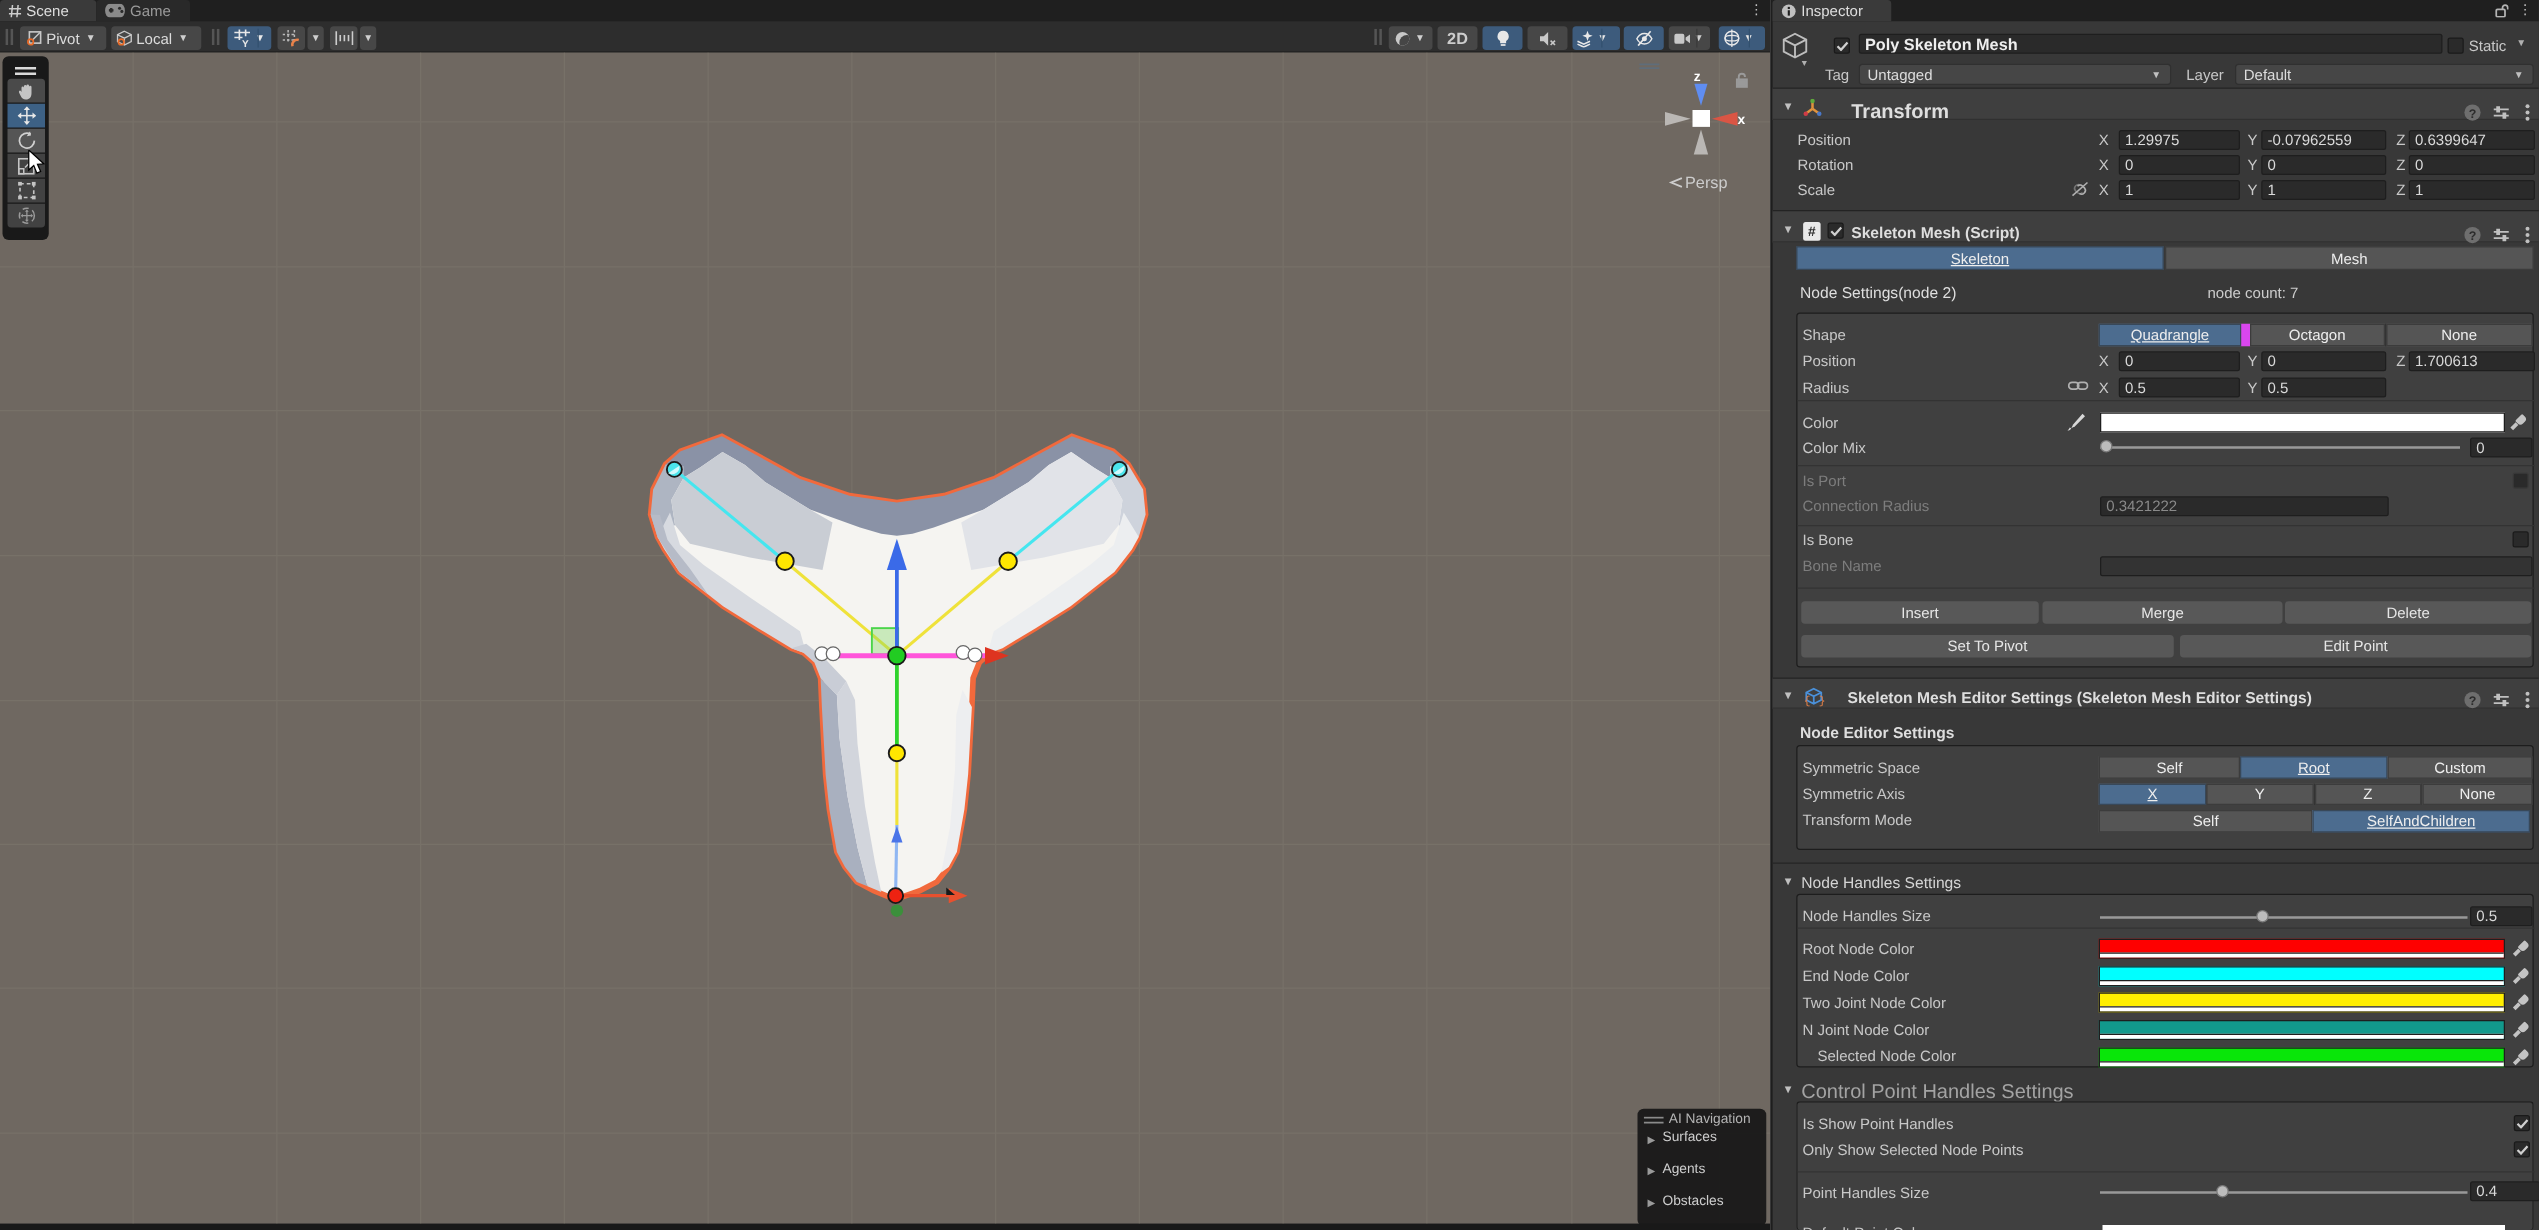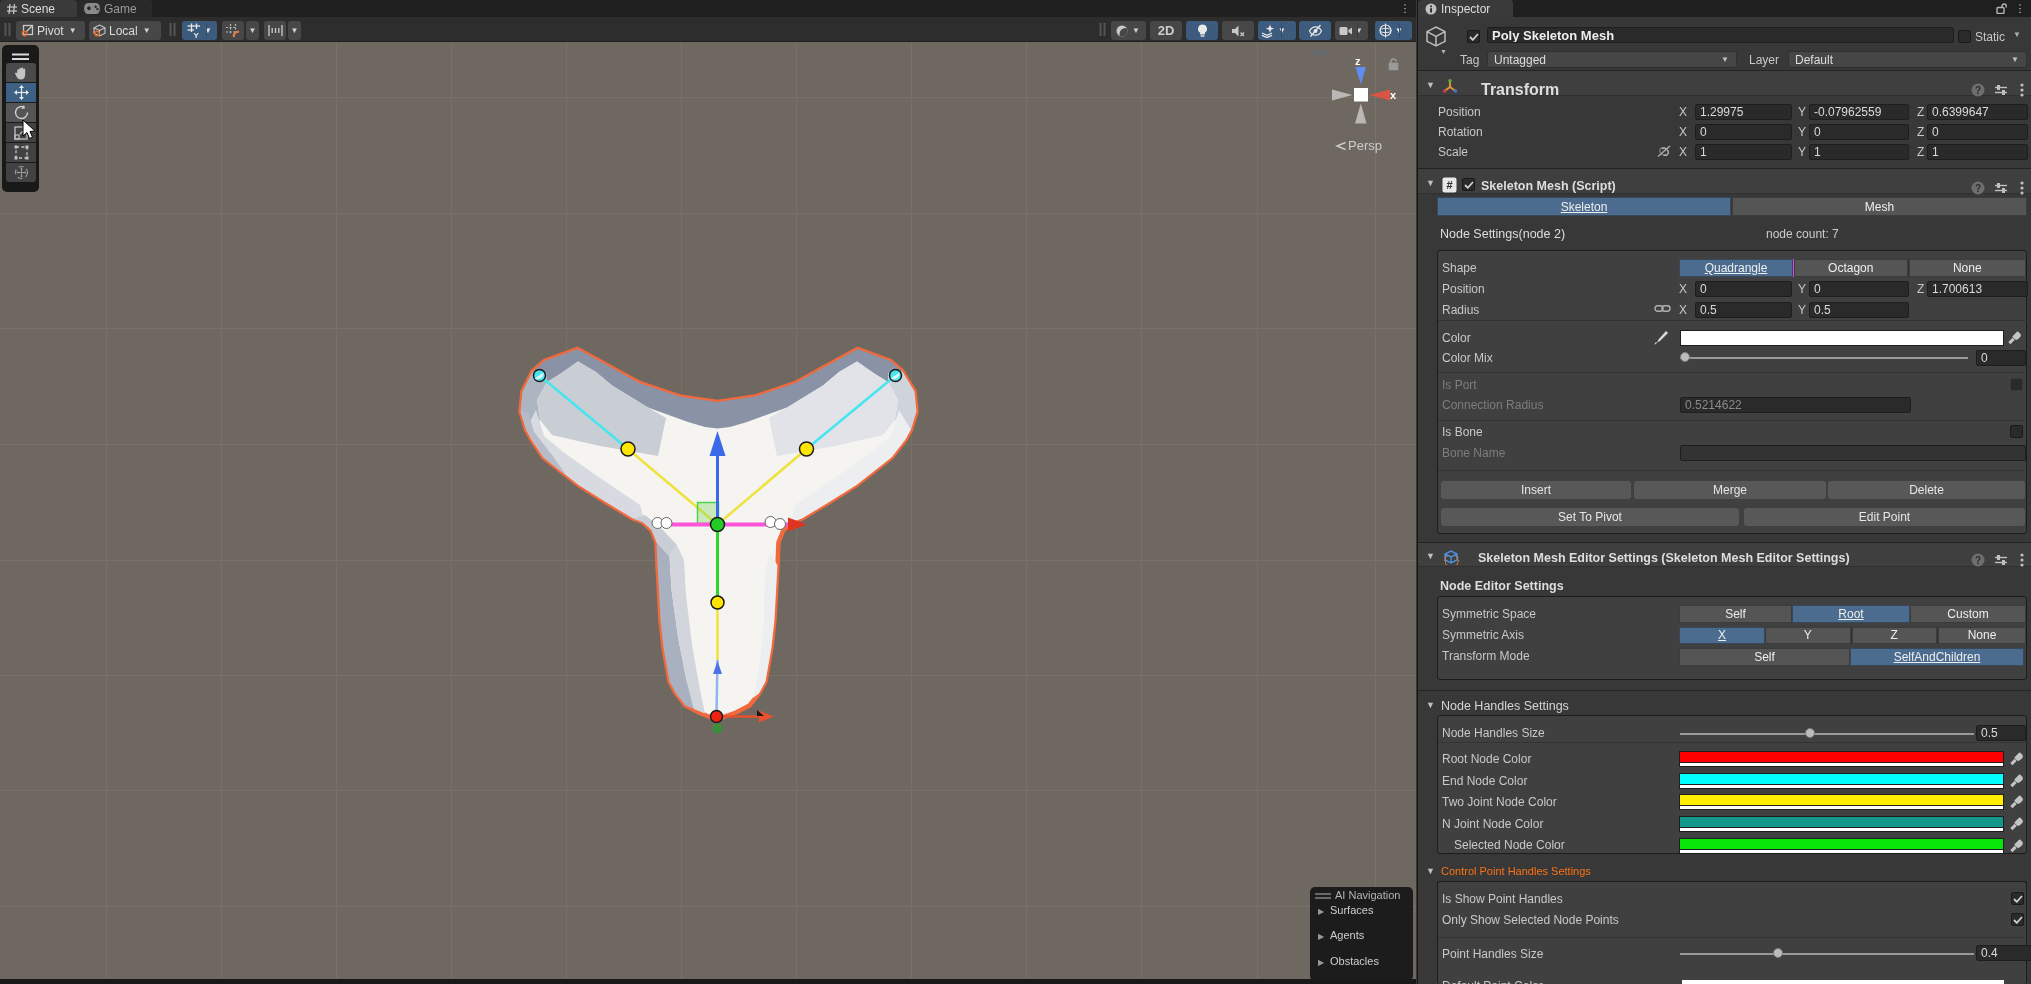--- a/index.html
+++ b/index.html
@@ -563,21 +563,21 @@
 
     <div class="helpbox" style="top:715px;height:139px"></div>
     <div class="row-label" style="left:24px;top:726px">Node Handles Size</div>
     <div class="divline" style="left:20px;top:742px"></div>
     <div class="row-label" style="left:24px;top:752px">Root Node Color</div>
     <div class="row-label" style="left:24px;top:774px">End Node Color</div>
     <div class="row-label" style="left:24px;top:795px">Two Joint Node Color</div>
     <div class="row-label" style="left:24px;top:817px">N Joint Node Color</div>
     <div class="row-label" style="left:36px;top:838px">Selected Node Color</div>
     <div class="abs" style="left:8px;top:866px;color:#c0c0c0;font-size:9px">▼</div>
-    <div class="abs" style="left:23px;top:865px;font-size:11px;color:#f97316">Control Point Handles Settings</div>
+    <div class="abs" style="left:23px;top:865px;font-size:16px;color:#a3a3a3">Control Point Handles Settings</div>
 
     <div class="helpbox" style="top:881px;height:103px;border-bottom:none"></div>
     <div class="row-label" style="left:24px;top:892px">Is Show Point Handles</div>
     <div class="row-label" style="left:24px;top:913px">Only Show Selected Node Points</div>
     <div class="divline" style="left:20px;top:937px"></div>
     <div class="row-label" style="left:24px;top:947px">Point Handles Size</div>
     <div class="row-label" style="left:24px;top:979px">Default Point Color</div>
 
     <div class="axis" style="left:261px;top:105px">X</div>
       <div class="field" style="left:277px;top:104px;width:97px">1.29975</div>
@@ -599,21 +599,21 @@
       <div class="field" style="left:509px;top:144px;width:101px">1</div>
     <svg class="abs" style="left:238px;top:145px" width="16" height="13" viewBox="0 0 16 13">
         <g fill="none" stroke="#b0b0b0" stroke-width="1.3">
           <path d="M6,4 a3,3 0 0 1 4.2,0 l1.5,1.5 a3,3 0 0 1 -4.2,4.2"></path>
           <path d="M10,9 a3,3 0 0 1 -4.2,0 L4.3,7.5 a3,3 0 0 1 4.2,-4.2" opacity="0.5"></path>
           <line x1="2" y1="11.5" x2="14" y2="1" stroke="#b0b0b0"></line>
         </g>
       </svg>
 
     <div class="seg sel" style="left:261px;top:259px;width:114px;height:17.5px">Quadrangle</div>
-    <div class="seg" style="left:375px;top:259px;width:114.5px;height:17.5px;border-left:1px solid #d946ef">Octagon</div>
+    <div class="seg" style="left:375px;top:259px;width:114.5px;height:17.5px;border-left:7px solid #d946ef">Octagon</div>
     <div class="seg" style="left:489.5px;top:259px;width:118.5px;height:17.5px;border-left:1px solid #333">None</div>
 
     <div class="axis" style="left:261px;top:282px">X</div>
       <div class="field" style="left:277px;top:281px;width:97px">0</div>
     <div class="axis" style="left:380px;top:282px">Y</div>
       <div class="field" style="left:391px;top:281px;width:100px">0</div>
     <div class="axis" style="left:499px;top:282px">Z</div>
       <div class="field" style="left:509px;top:281px;width:101px">1.700613</div>
 
     <svg class="abs" style="left:236px;top:303px" width="17" height="11" viewBox="0 0 17 11">
@@ -632,21 +632,21 @@
         <path d="M5,12.5 L4,14 L2,14.5 C3,13.5 3.5,13 3.8,12 Z" fill="#d8d8d8"></path>
       </svg>
     <div class="abs" style="left:262px;top:330px;width:324px;height:16px;background:#ffffff;border:1px solid #1e1e1e"></div>
     <div class="dropper" style="left:590px;top:330px"></div>
 
     <div class="sl-track" style="left:262px;top:357px;width:288px"></div>
     <div class="sl-knob" style="left:262px;top:352px"></div>
     <div class="field" style="left:558px;top:350px;width:50px">0</div>
 
     <div class="cb" style="left:592px;top:378px;border-color:#3a3a3a"></div>
-    <div class="field" style="left:262px;top:397px;width:231px;color:#8a8a8a">0.5214622</div>
+    <div class="field" style="left:262px;top:397px;width:231px;color:#8a8a8a">0.3421222</div>
 
     <div class="cb" style="left:592px;top:425px"></div>
     <div class="field" style="left:262px;top:445px;width:346px;background:#333333"></div>
 
     <div class="seg" style="left:261px;top:605px;width:113px;height:17.5px">Self</div>
     <div class="seg sel" style="left:374px;top:605px;width:118px;height:17.5px">Root</div>
     <div class="seg" style="left:492px;top:605px;width:116px;height:17.5px">Custom</div>
     <div class="seg sel" style="left:261px;top:626.5px;width:86px;height:17.5px">X</div>
     <div class="seg" style="left:347px;top:626.5px;width:85.5px;height:17.5px">Y</div>
     <div class="seg" style="left:432.5px;top:626.5px;width:86.5px;height:17.5px;border-left:1px solid #333">Z</div>

